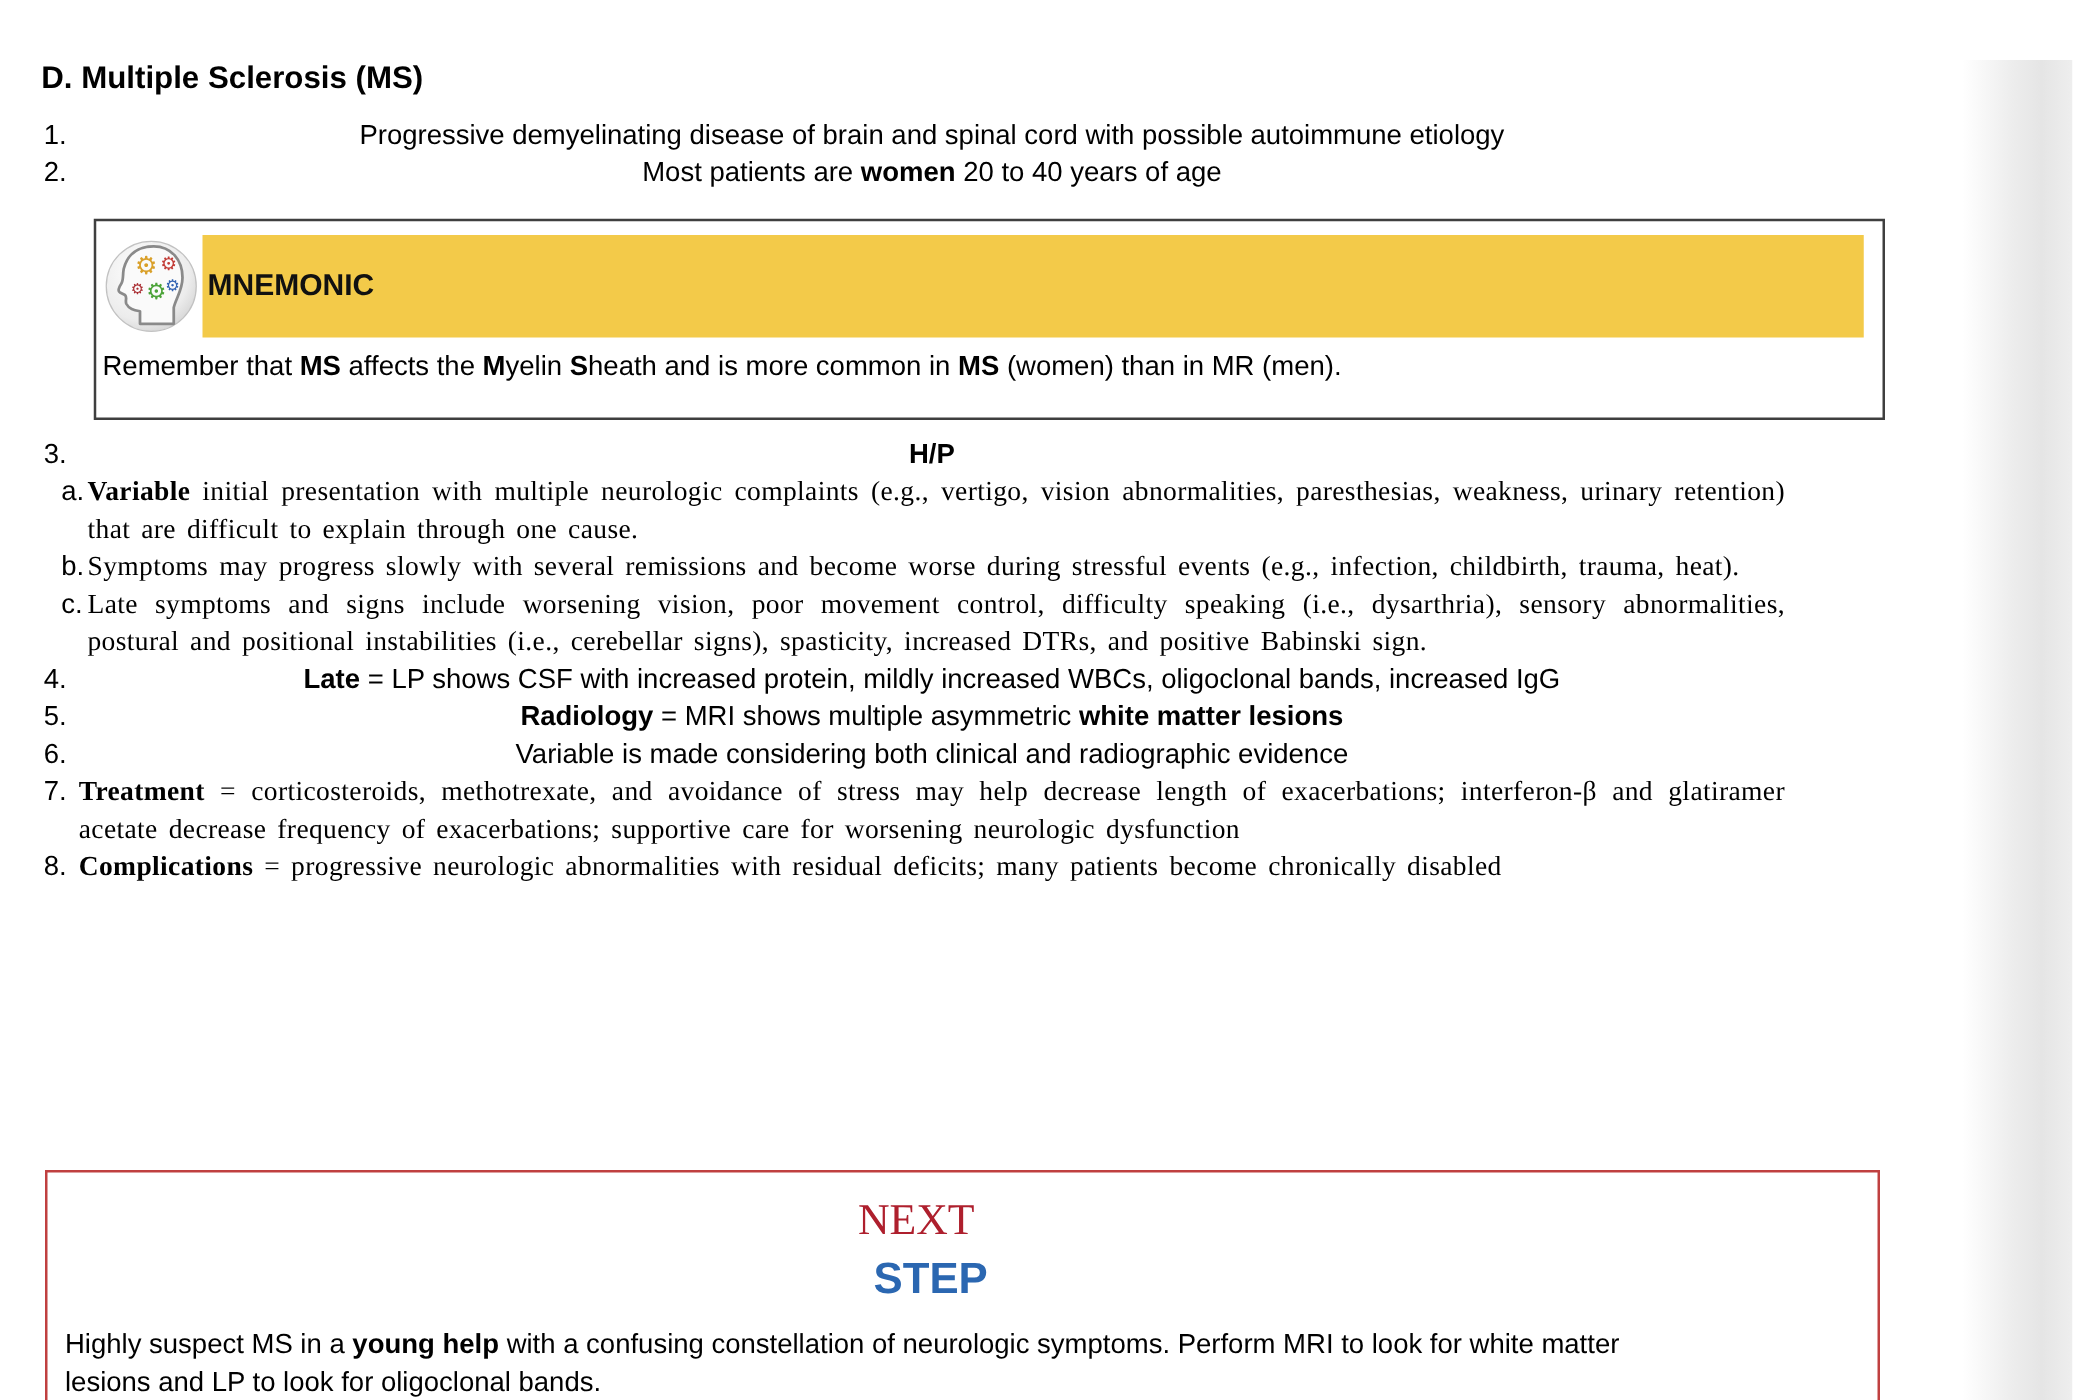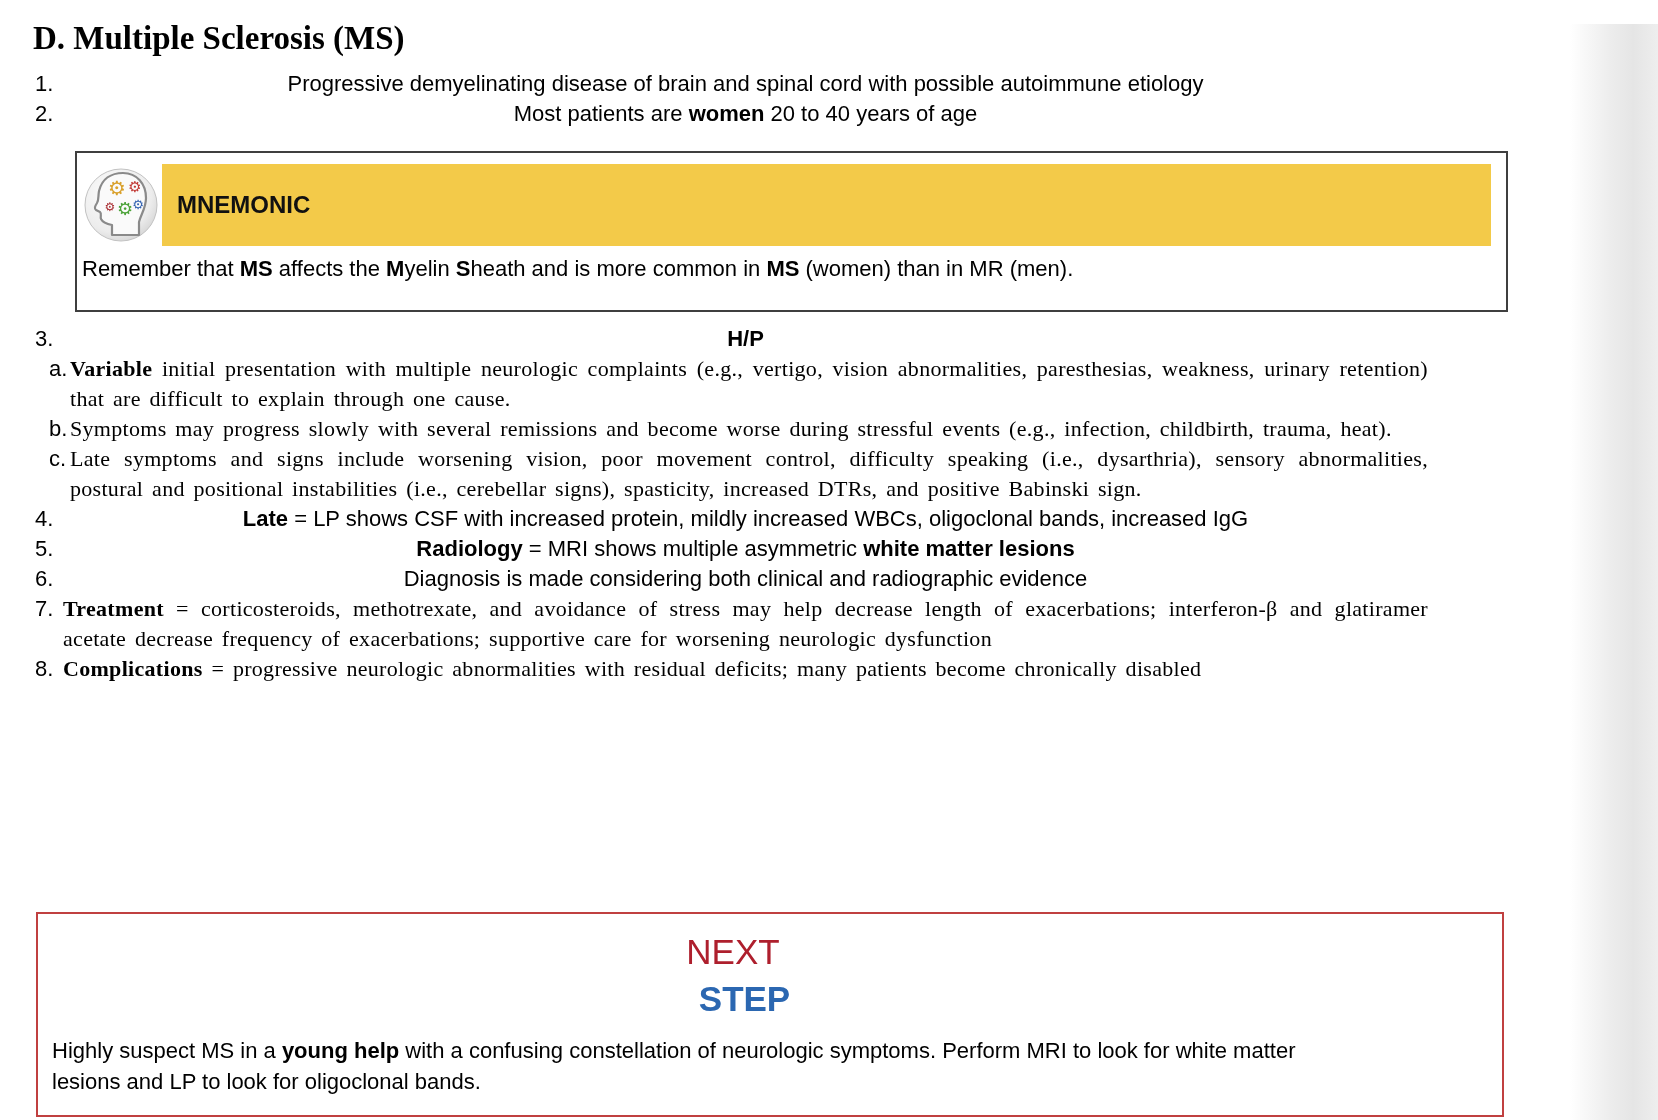--- a/index.html
+++ b/index.html
@@ -9,53 +9,53 @@
     position:relative;
   }
   .page{position:relative;width:1658px;height:1120px;}
   
   .page-edge{
     position:absolute;top:0;right:0;width:88px;height:1120px;
     background:linear-gradient(to right,#ffffff 0%,#ededed 45%,var(--page-edge,#e5e5e5) 72%,#eeeeee 100%);
     pointer-events:none;
   }
   h1.title{
-    margin:24px 0 0 33px;font-size:33px;line-height:28px;font-weight:bold;color:#000;font-family:Liberation Serif, serif;
+    margin:48px 0 0 33px;font-size:25px;line-height:28px;font-weight:bold;color:#000;
   }
   .li{position:relative;font-size:22px;line-height:30px;}
   .li .num{position:absolute;left:0;top:0;}
   .li .txt{display:block;text-align:center;}
   .li.main{margin-left:35px;padding-left:28px;width:1365px;}
   .li.sub{margin-left:49px;padding-left:21px;width:1358px;}
   .li.first{margin-top:17px;}
   .li.justify .txt{text-align:justify;letter-spacing:0.3px;word-spacing:3px;font-family:Liberation Serif, serif;}
   .li.after-box{margin-top:12px;}
   
   .mnemonic-box{
     margin:22px 0 0 75px;width:1433px;box-sizing:border-box;
     border:2px solid var(--mnemonic-border,#3f3f3f);
     padding:11px 15px 0 3px;background:#fff;
   }
   .mnemonic-header{display:flex;align-items:stretch;height:82px;}
   .mnemonic-icon{width:82px;height:82px;flex:0 0 82px;background:#fff;}
   .mnemonic-icon svg{display:block;}
   .mnemonic-bar{
     flex:1;background:var(--mnemonic-bg,#f3ca49);
-    display:flex;align-items:center;padding-left:15px;
+    display:flex;align-items:center;padding-left:4px;
   }
   .mnemonic-bar .mn-title{font-size:24px;font-weight:bold;color:#111;}
   .mnemonic-body{margin:8px 0 26px 2px;font-size:22px;line-height:30px;}
   
   .next-step-box{
     position:absolute;left:36px;top:888px;width:1468px;box-sizing:border-box;
     border:2px solid var(--ns-border,#c04040);background:#fff;
     padding:14px 0 18px 0;
   }
   .ns-line{text-align:center;padding-right:74px;font-size:35px;line-height:47px;}
-  .ns-line1{color:var(--next-color,#ae1f2d);}
+  .ns-line1{color:var(--next-color,#ae1f2d);font-family:Liberation Serif, serif;}
   .ns-line2{color:var(--step-color,#2b67b1);font-weight:bold;padding-left:23px;}
   .ns-body{margin:13px 0 0 14px;width:1310px;font-size:22px;line-height:31px;}
   b{font-weight:bold;}
 </style>
 </head>
 <body>
 
 <div class="page">
 
   <h1 class="title">D. Multiple Sclerosis (MS)</h1>
@@ -118,21 +118,21 @@
   <div class="li main">
     <span class="num">4.</span>
     <span class="txt"><b>Late</b> = LP shows CSF with increased protein, mildly increased WBCs, oligoclonal bands, increased IgG</span>
   </div>
   <div class="li main">
     <span class="num">5.</span>
     <span class="txt"><b>Radiology</b> = MRI shows multiple asymmetric <b>white matter lesions</b></span>
   </div>
   <div class="li main">
     <span class="num">6.</span>
-    <span class="txt">Diagnosis is made considering both clinical and radiographic evidence</span>
+    <span class="txt">Variable is made considering both clinical and radiographic evidence</span>
   </div>
   <div class="li main justify">
     <span class="num">7.</span>
     <span class="txt"><b>Treatment</b> = corticosteroids, methotrexate, and avoidance of stress may help decrease length of exacerbations; interferon-β and glatiramer acetate decrease frequency of exacerbations; supportive care for worsening neurologic dysfunction</span>
   </div>
   <div class="li main justify">
     <span class="num">8.</span>
     <span class="txt"><b>Complications</b> = progressive neurologic abnormalities with residual deficits; many patients become chronically disabled</span>
   </div>
 

